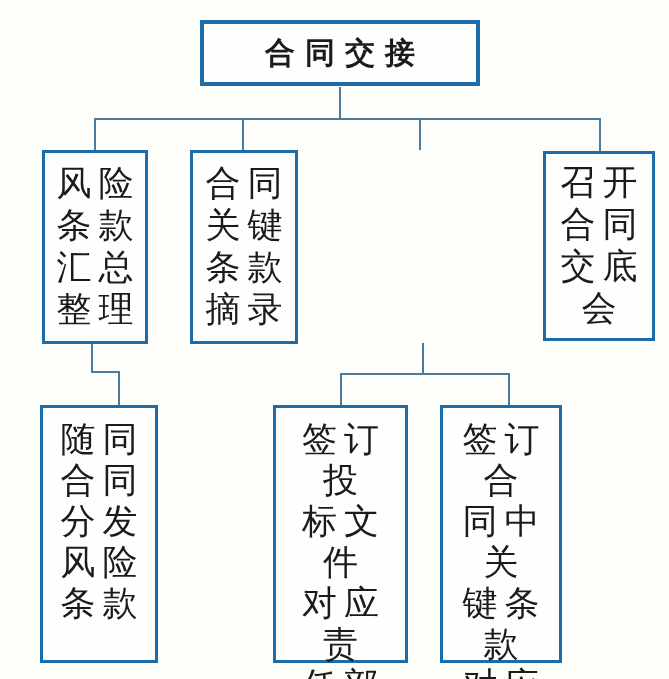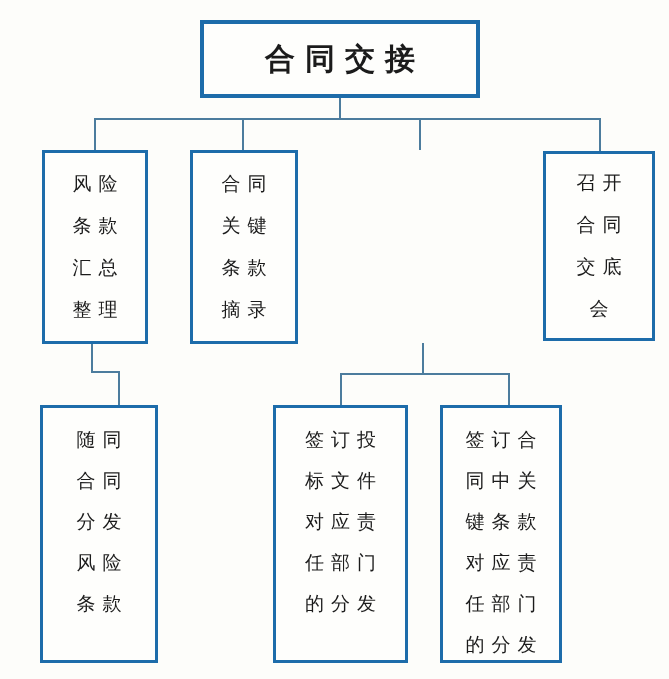--- a/index.html
+++ b/index.html
@@ -21,30 +21,30 @@
     box-sizing: border-box;
     border: 3px solid #1d6caa;
     background: #fefefc;
     display: flex;
     justify-content: center;
     color: #1b1b1b;
   }
   .node .txt {
     white-space: pre-line;
     text-align: center;
-    font-size: 19px;
+    font-size: 35px;
     line-height: 42px;
     letter-spacing: 7px;
     padding-left: 7px;
   }
   .node.center { align-items: center; }
   .node.top-align { align-items: flex-start; }
   .node.top-align .txt { padding-top: 11px; line-height: 41px; }
 
-  #node-root { left: 200px; top: 20px; width: 280px; height: 78px; border-width: 4px; }
+  #node-root { left: 200px; top: 20px; width: 280px; height: 66px; border-width: 4px; }
   #node-root .txt { font-size: 30px; line-height: 56px; letter-spacing: 10px; padding-left: 10px; font-weight: bold; }
 
   #node-l2-0 { left: 42px;  top: 150px; width: 106px; height: 194px; }
   #node-l2-1 { left: 190px; top: 150px; width: 108px; height: 194px; }
   #node-l2-2 { left: 338px; top: 150px; width: 164px; height: 193px; }
   #node-l2-3 { left: 543px; top: 151px; width: 112px; height: 190px; }
 
   #node-l3-0 { left: 40px;  top: 405px; width: 118px; height: 258px; }
   #node-l3-1 { left: 273px; top: 405px; width: 135px; height: 258px; justify-content: center; }
   #node-l3-2 { left: 440px; top: 405px; width: 122px; height: 258px; }

